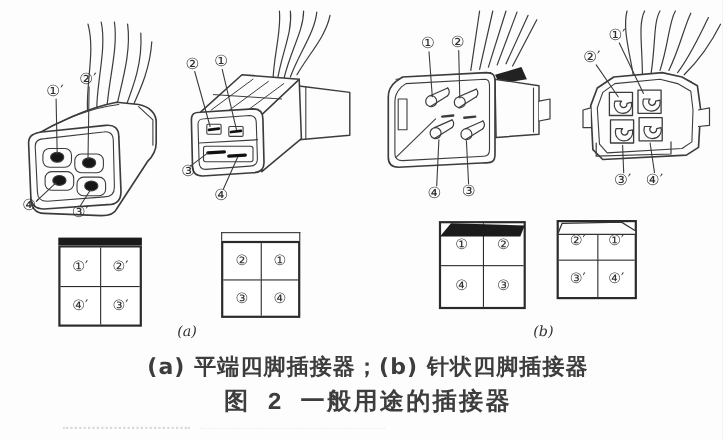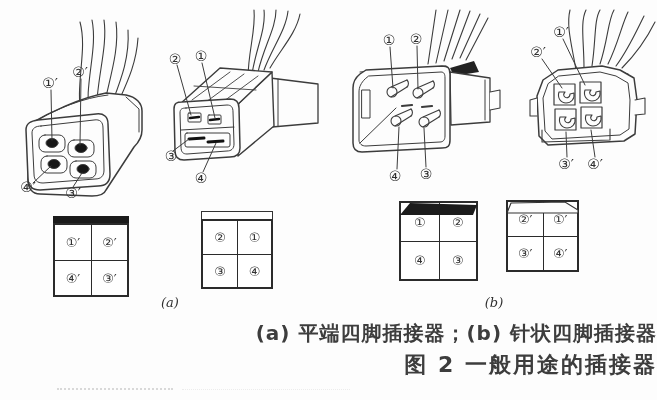--- a/index.html
+++ b/index.html
@@ -11,23 +11,23 @@
   .pingrid{position:absolute;}
   .pg-grid{display:grid;grid-template-columns:1fr 1fr;grid-template-rows:1fr 1fr;
            border:2px solid #2b2b2b;background:#fff;box-sizing:border-box;}
   .pg-cell{display:flex;align-items:center;justify-content:center;font-size:13px;color:#333;}
   .pg-cell.bl{border-left:1.5px solid #2b2b2b;}
   .pg-cell.bt{border-top:1.5px solid #2b2b2b;}
   .pg1-top{height:7px;background:#1b1b1b;}
   .pg2-top{height:8px;background:#fff;border:1.5px solid #333;border-bottom:none;box-sizing:border-box;}
   .grouplabel{position:absolute;transform:translate(-50%,-50%);font-family:"DejaVu Serif",serif;
               font-style:italic;font-size:13px;color:#2f2f2f;}
-  .cap{position:absolute;left:12px;right:0;text-align:right;font-weight:700;color:#3d3d3d;}
+  .cap{position:absolute;left:12px;right:0;text-align:center;font-weight:700;color:#3d3d3d;}
   .cap1{top:320px;font-size:20px;letter-spacing:1px;}
-  .cap2{top:350px;font-size:22px;letter-spacing:2px;}
+  .cap2{top:350px;font-size:22px;letter-spacing:2px;font-family:Liberation Mono, monospace;}
   .scanline1{position:absolute;left:57px;top:388px;width:116px;border-top:2px dotted #d9d9d9;}
   .scanline2{position:absolute;left:182px;top:389px;width:168px;border-top:1px dotted #ececec;}
 </style>
 </head>
 <body>
 
 <div class="page">
 
   <svg style="left:8px;top:18px;" width="152" height="192" viewBox="0 0 152 192" fill="none" stroke="#3c3c3c" stroke-width="1.3" stroke-linecap="round" stroke-linejoin="round">
     <g stroke-width="1.1">

